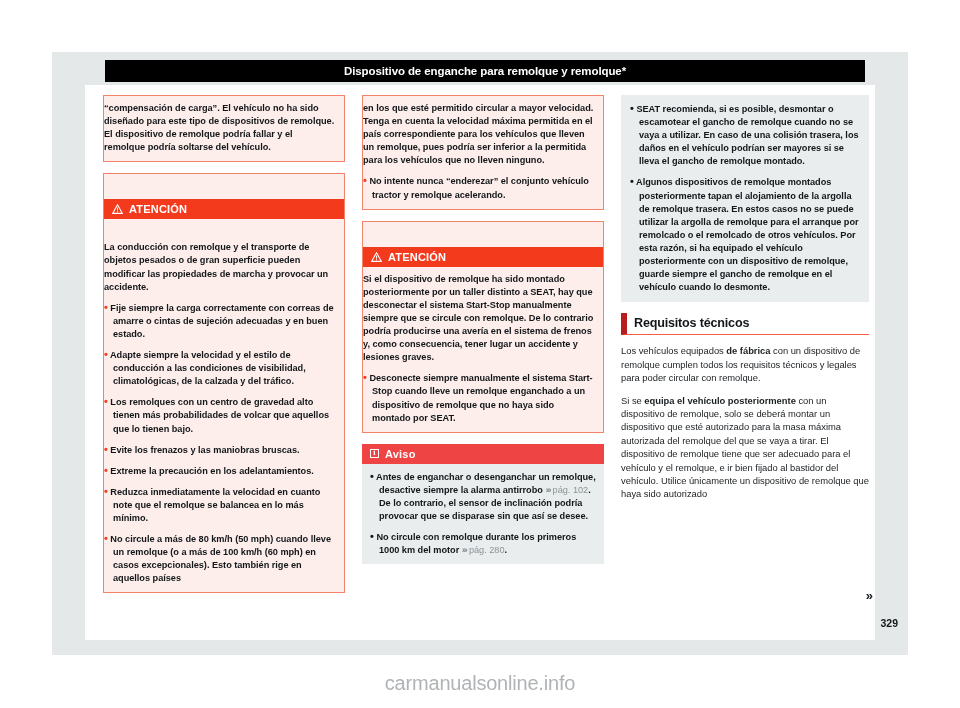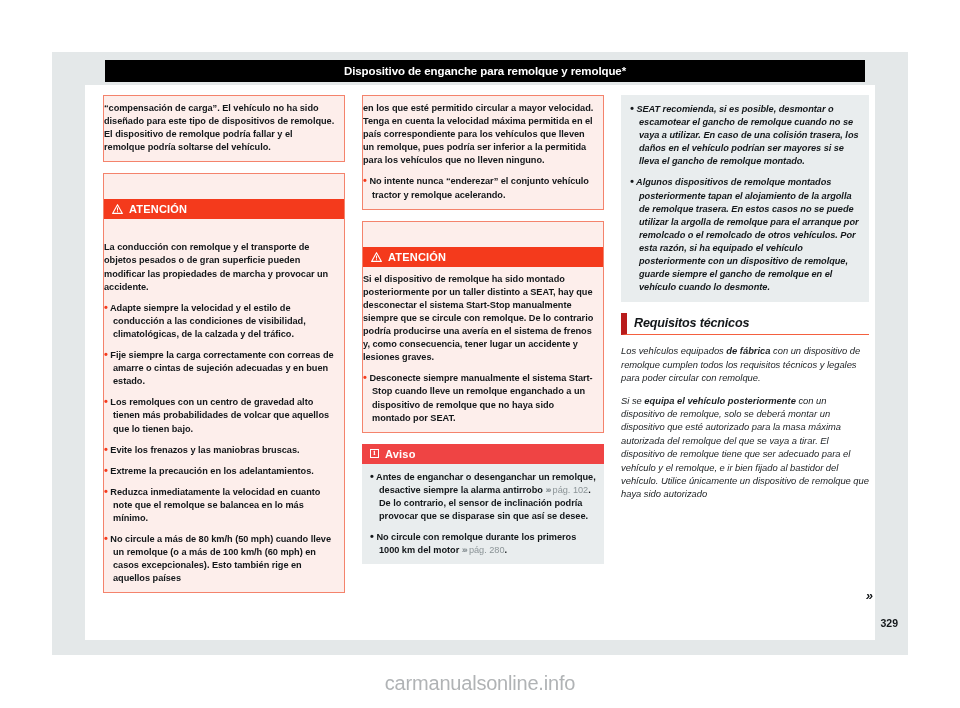--- a/index.html
+++ b/index.html
@@ -62,21 +62,21 @@
     top: 95px;
     width: 766px;
     height: 530px;
     display: flex;
     gap: 17px;
   }
   .col {
     width: 244px;
     position: relative;
   }
-  .col-3 { width: 250px; font-style: italic; }
+  .col-3 { width: 250px; }
 
   
   .warn-box {
     border: 1px solid #f4836c;
     background: #fdeeeb;
     box-sizing: border-box;
     margin-bottom: 11px;
   }
   .warn-box .body {
     padding: 6px 8px 7px 0;
@@ -272,22 +272,22 @@
               <path d="M5.5 0.7 L10.4 9.4 L0.6 9.4 Z" fill="none" stroke="#ffffff" stroke-width="1.1" stroke-linejoin="round"></path>
               <rect x="5.0" y="3.6" width="1.0" height="3.0" fill="#ffffff"></rect>
               <rect x="5.0" y="7.2" width="1.0" height="1.0" fill="#ffffff"></rect>
             </svg>
           </span>
           <span>ATENCIÓN</span>
         </div>
         <div class="body">
           <p class="t" style="margin-top:16px">La conducción con remolque y el transporte de objetos pesados o de gran superficie pueden modificar las propiedades de marcha y provocar un accidente.</p>
 
+          <p class="bullet"><span class="dot">•</span> <span>Fije siempre la carga correctamente con correas de amarre o cintas de sujeción adecuadas y en buen estado.</span></p>
           <p class="bullet"><span class="dot">•</span> <span>Adapte siempre la velocidad y el estilo de conducción a las condiciones de visibilidad, climatológicas, de la calzada y del tráfico.</span></p>
-          <p class="bullet"><span class="dot">•</span> <span>Fije siempre la carga correctamente con correas de amarre o cintas de sujeción adecuadas y en buen estado.</span></p>
           <p class="bullet"><span class="dot">•</span> <span>Los remolques con un centro de gravedad alto tienen más probabilidades de volcar que aquellos que lo tienen bajo.</span></p>
           <p class="bullet"><span class="dot">•</span> <span>Evite los frenazos y las maniobras bruscas.</span></p>
           <p class="bullet"><span class="dot">•</span> <span>Extreme la precaución en los adelantamientos.</span></p>
           <p class="bullet"><span class="dot">•</span> <span>Reduzca inmediatamente la velocidad en cuanto note que el remolque se balancea en lo más mínimo.</span></p>
           <p class="bullet"><span class="dot">•</span> <span>No circule a más de 80 km/h (50 mph) cuando lleve un remolque (o a más de 100 km/h (60 mph) en casos excepcionales). Esto también rige en aquellos países</span></p>
         </div>
       </div>
 
     </div>
 

